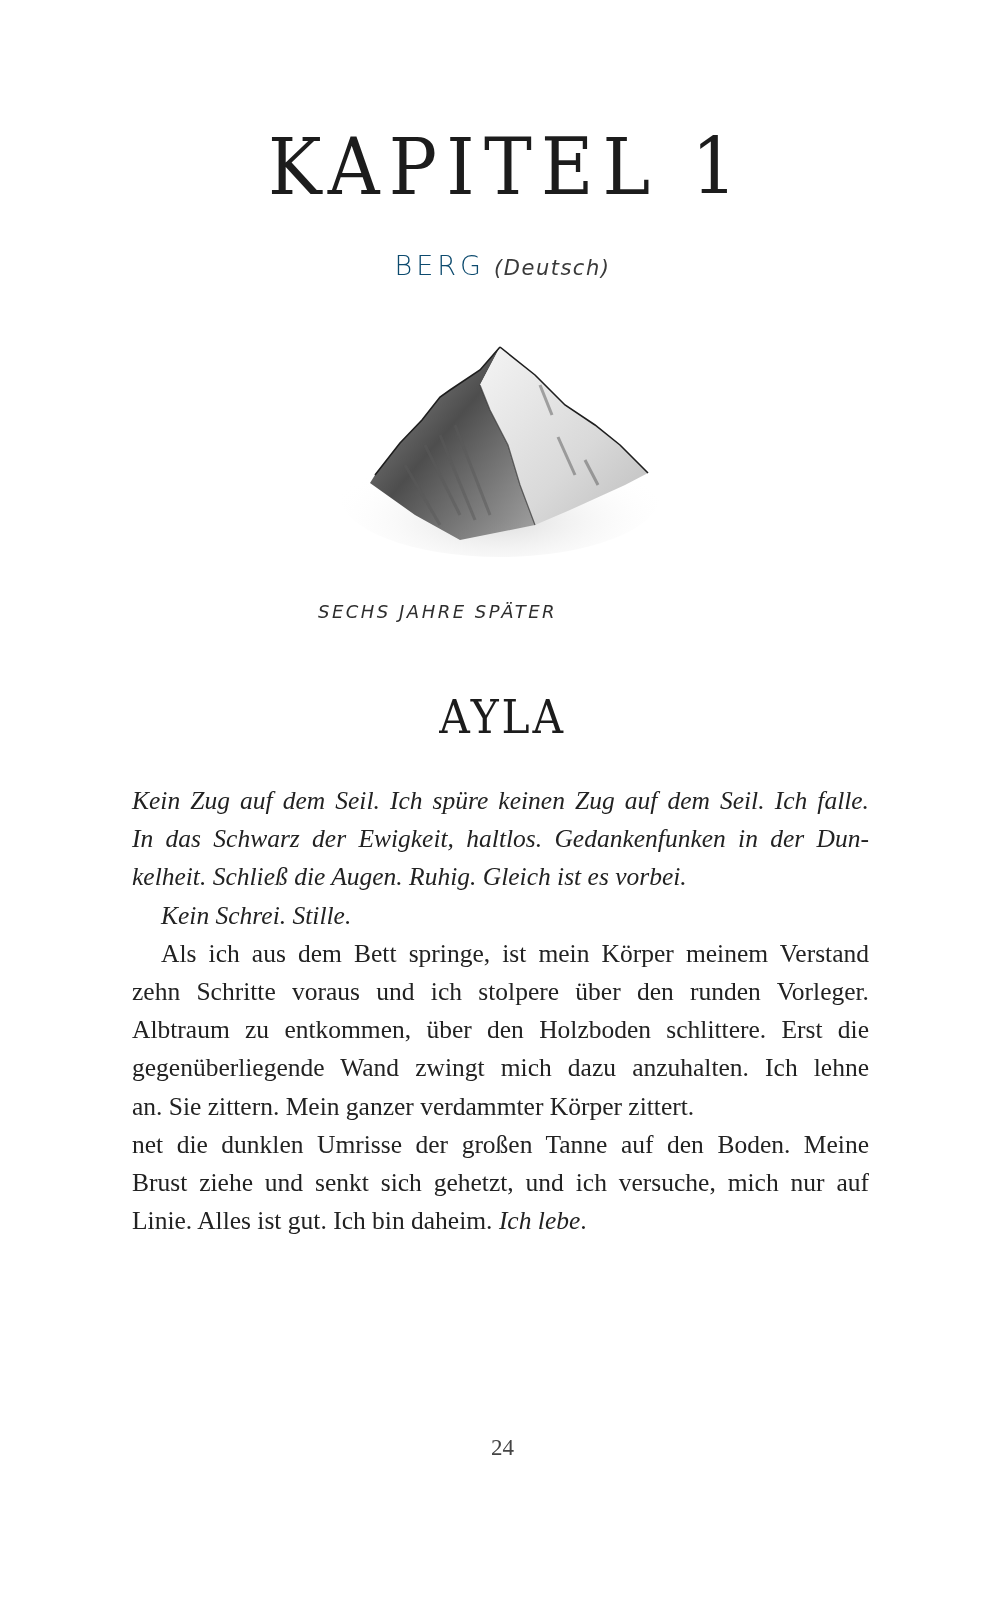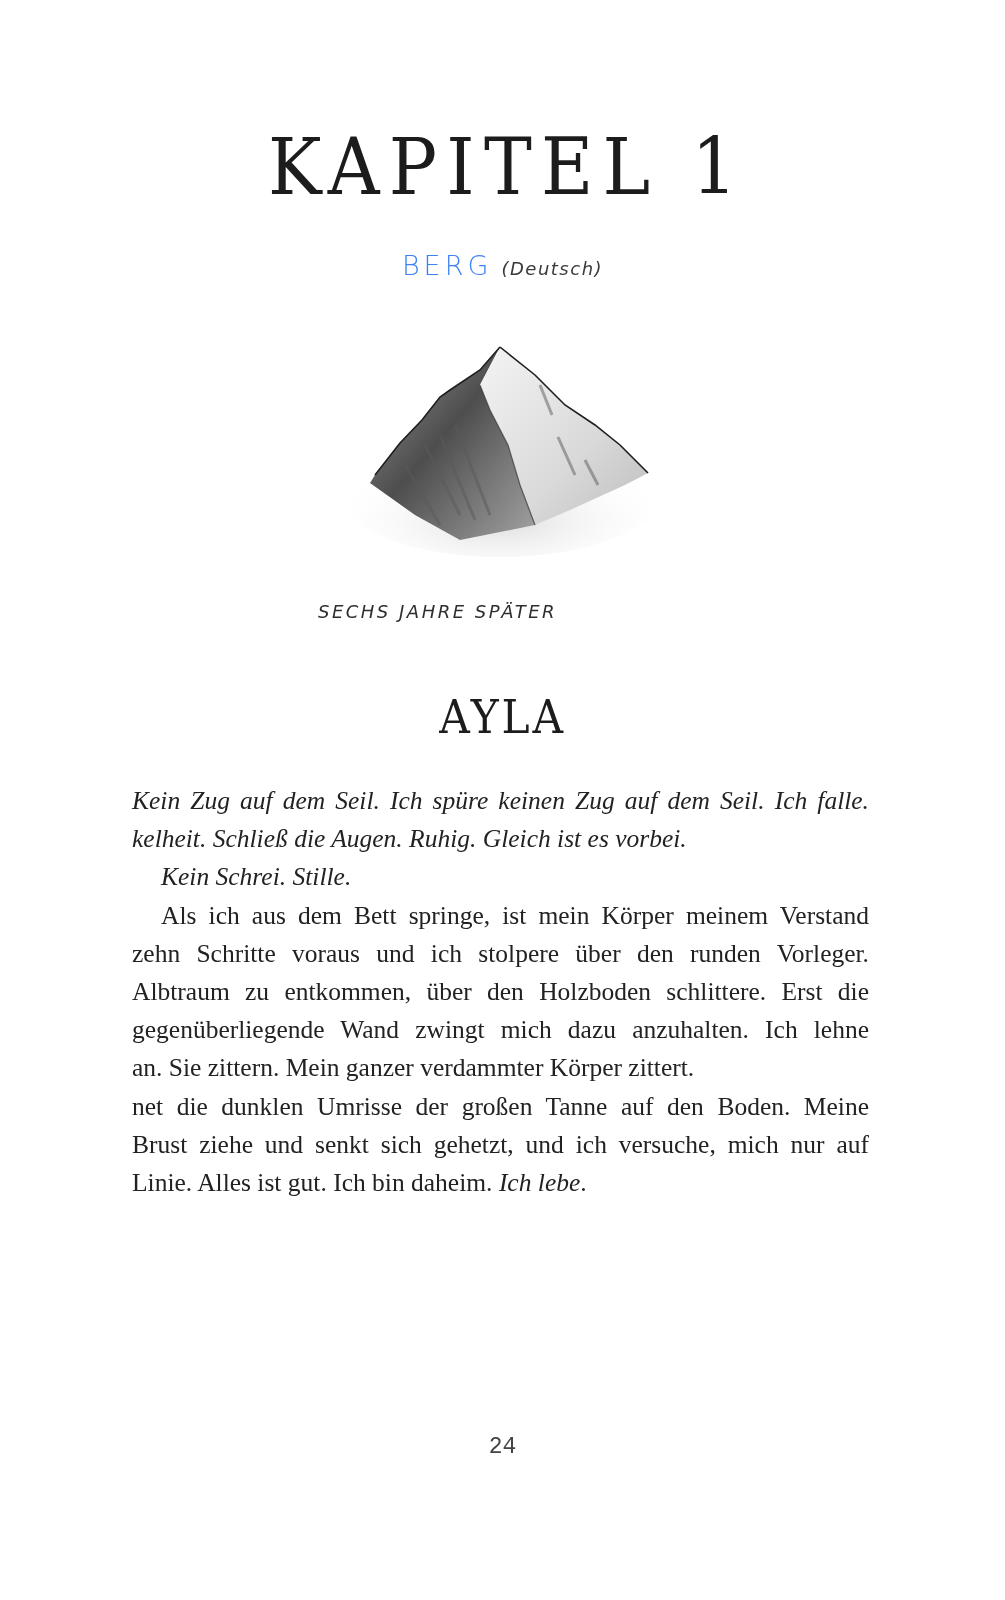--- a/index.html
+++ b/index.html
@@ -9,22 +9,22 @@
   .chapter-title {
     position: absolute; left: 0; width: 1005px; top: 128px; text-align: center;
     font-family: "DejaVu Serif", serif; font-weight: normal; font-size: 78px;
     letter-spacing: 10px; color: #1c1c1c; line-height: 1; transform: scaleX(0.92);
     padding-left: 10px; box-sizing: border-box;
   }
   .chapter-sub {
     position: absolute; left: 0; width: 1005px; top: 252px; text-align: center;
     font-family: "DejaVu Sans", sans-serif; line-height: 1;
   }
-  .chapter-word { font-size: 27px; letter-spacing: 4px; color: #3b82f6; font-weight: 300; }
-  .chapter-lang { font-size: 18px; letter-spacing: 1.5px; font-style: italic; color: #3a3a3a; margin-left: 4px; }
+  .chapter-word { font-size: 27px; letter-spacing: 4px; color: #0c4a6e; font-weight: 300; }
+  .chapter-lang { font-size: 21px; letter-spacing: 1.5px; font-style: italic; color: #3a3a3a; margin-left: 4px; }
 
   .illustration { position: absolute; left: 330px; top: 325px; width: 340px; height: 235px; }
 
   .time-note {
     position: absolute; left: 0; width: 875px; top: 603px; text-align: center;
     font-family: "DejaVu Sans", sans-serif; font-style: italic; font-size: 18px;
     letter-spacing: 2.5px; color: #2e2e2e; line-height: 1;
   }
   .pov-title {
     position: absolute; left: 0; width: 1005px; top: 694px; text-align: center;
@@ -37,21 +37,21 @@
     font-family: "Liberation Serif", serif; font-size: 25.5px; line-height: 38.2px;
     color: #222222; text-align: justify; hyphens: manual;
   }
   .body-text .it { font-style: italic; margin-top: 28px; }
   .line { display: block; text-align: justify; text-align-last: justify; white-space: nowrap; }
   .line.last { text-align-last: left; }
   .line.indent { padding-left: 29px; }
 
   .page-number {
     position: absolute; left: 0; width: 1005px; top: 1436px; text-align: center;
-    font-family: Liberation Mono, monospace; font-size: 23px; color: #444444; line-height: 1;
+    font-family: Liberation Serif, serif; font-size: 23px; color: #444444; line-height: 1;
   }
 </style>
 </head>
 <body>
 
 <div class="page">
 
   <div class="chapter-title">KAPITEL 1</div>
 
   <div class="chapter-sub">
@@ -83,20 +83,21 @@
     <path d="M95 120 L130 190 M110 110 L145 195 M75 140 L110 200 M125 100 L160 190 M228 112 L245 150 M255 135 L268 160 M210 60 L222 90" stroke="#5a5a5a" stroke-width="3" opacity="0.5" fill="none"></path>
     <path d="M150 60 L160 85 L178 120 L190 160 L205 200" fill="none" stroke="#2a2a2a" stroke-width="1.2" opacity="0.7"></path>
   </svg>
 
   <div class="time-note">SECHS JAHRE SPÄTER</div>
 
   <div class="pov-title">AYLA</div>
 
   <div class="body-text" id="body-text">
       <span class="line"><span class="it">Kein Zug auf dem Seil. Ich spüre keinen Zug auf dem Seil. Ich falle.</span></span>
+      <span class="line"><span class="it">In das Schwarz der Ewigkeit, haltlos. Gedankenfunken in der Dun-</span></span>
       <span class="line last"><span class="it">kelheit. Schließ die Augen. Ruhig. Gleich ist es vorbei.</span></span>
       <span class="line indent last"><span class="it">Kein Schrei. Stille.</span></span>
       <span class="line indent"><span>Als ich aus dem Bett springe, ist mein Körper meinem Verstand</span></span>
       <span class="line"><span>zehn Schritte voraus und ich stolpere über den runden Vorleger.</span></span>
       <span class="line"><span>Albtraum zu entkommen, über den Holzboden schlittere. Erst die</span></span>
       <span class="line"><span>gegenüberliegende Wand zwingt mich dazu anzuhalten. Ich lehne</span></span>
       <span class="line last"><span>an. Sie zittern. Mein ganzer verdammter Körper zittert.</span></span>
       <span class="line"><span>net die dunklen Umrisse der großen Tanne auf den Boden. Meine</span></span>
       <span class="line"><span>Brust ziehe und senkt sich gehetzt, und ich versuche, mich nur auf</span></span>
       <span class="line last"><span>Linie. Alles ist gut. Ich bin daheim. </span><span class="it">Ich lebe</span><span>.</span></span>

